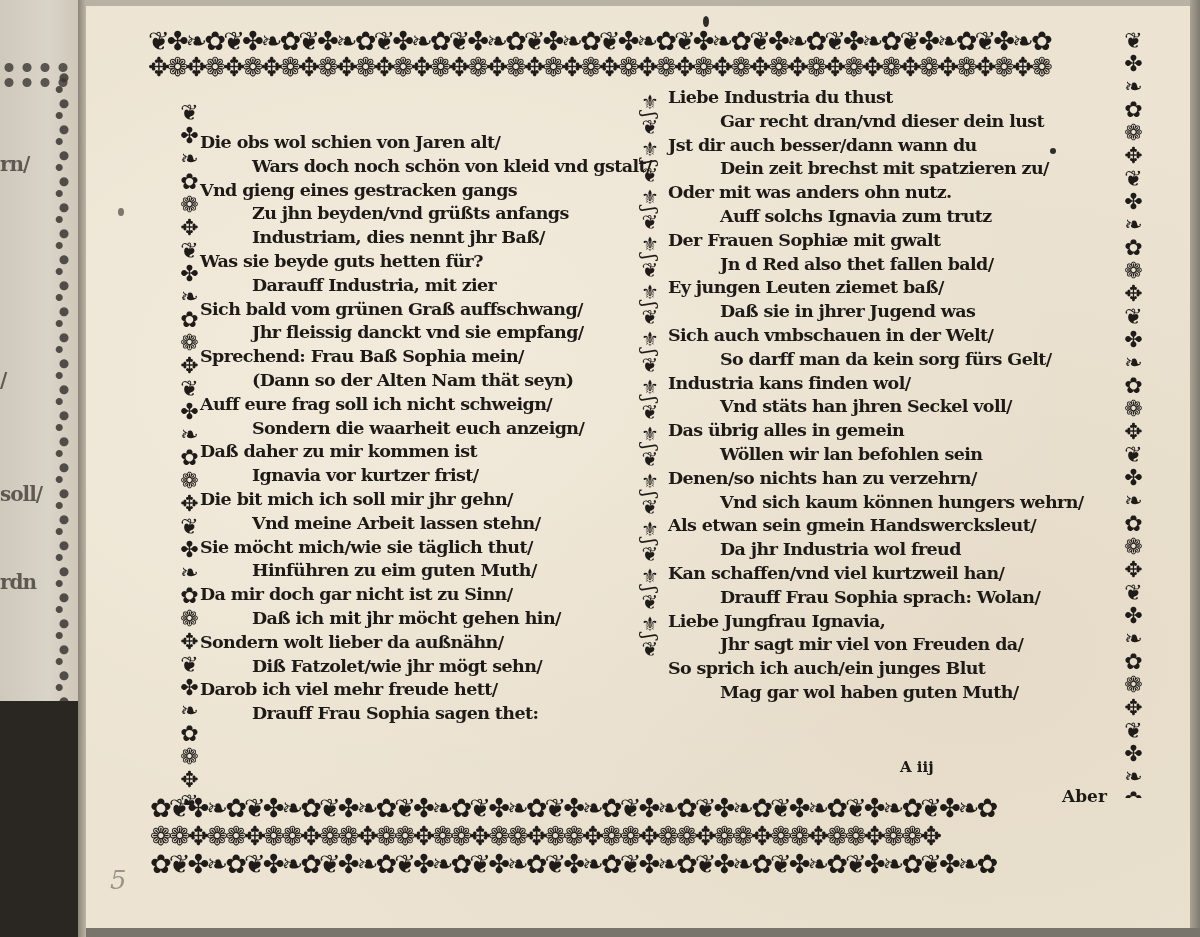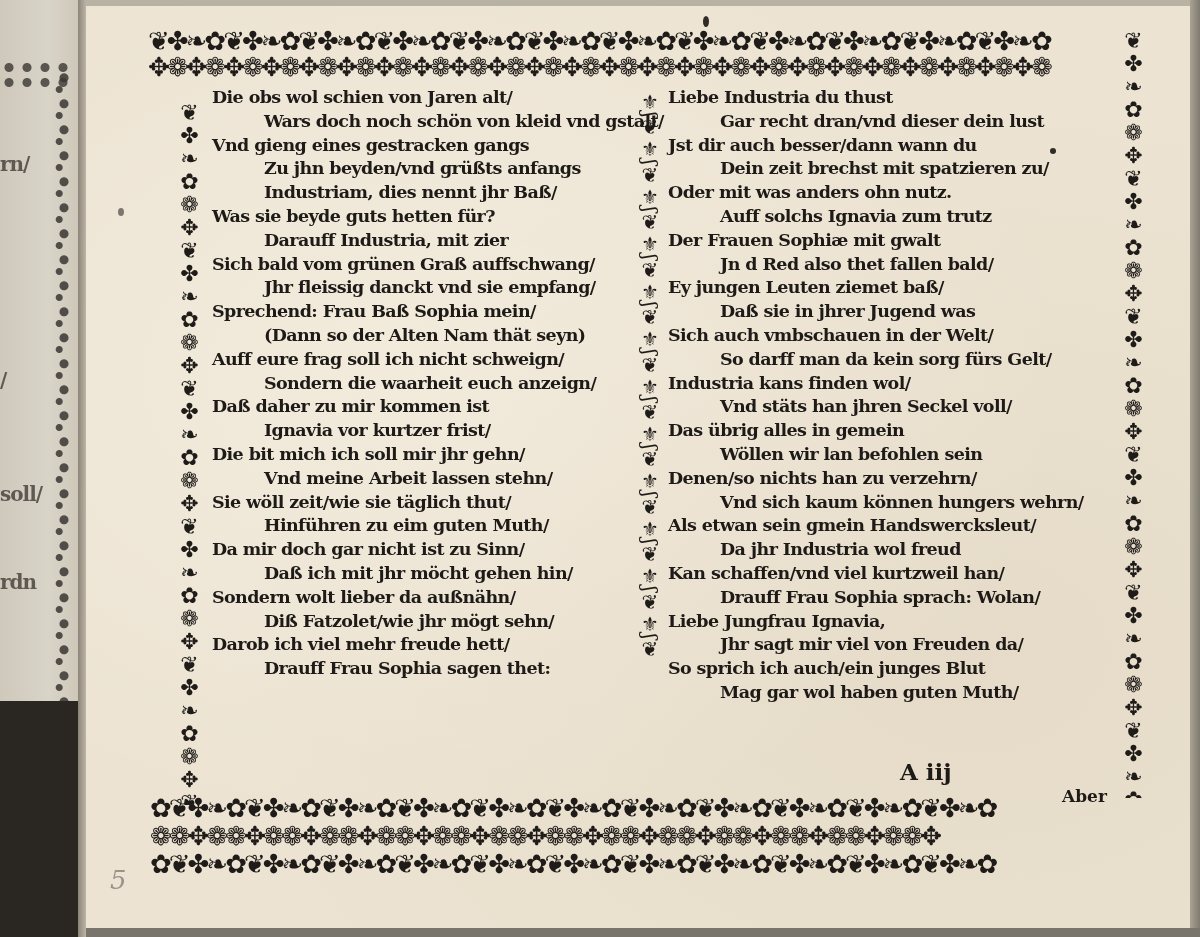--- a/index.html
+++ b/index.html
@@ -70,28 +70,28 @@
     .orn-mid { left: 630px; top: 90px; width: 30px; height: 680px; font-size: 20px; }
 
     .column {
       position: absolute; top: 86px;
       font-family: "DejaVu Serif", serif;
       font-weight: bold;
       color: #1d1a17;
       font-size: 17.5px;
       letter-spacing: -0.6px;
     }
-    .col-left { left: 212px; width: 420px; }
+    .col-left { left: 200px; width: 420px; margin-top: 45px; }
     .col-right { left: 668px; width: 430px; }
     .line { height: 23.8px; line-height: 23.8px; white-space: nowrap; }
     .line.indent { padding-left: 52px; }
     .col-left .line.indent { padding-left: 52px; }
 
     .signature {
-      position: absolute; left: 900px; top: 758px; font-size: 23px; font-weight: bold; color:#1d1a17;
+      position: absolute; left: 900px; top: 758px; font-size: 15px; font-weight: bold; color:#1d1a17;
       font-family: "DejaVu Serif", serif;
     }
     .catchword {
       position: absolute; left: 1062px; top: 758px; font-size: 17px; font-weight: bold; color:#1d1a17;
       font-family: "DejaVu Serif", serif;
       margin-top: 28px;
     }
     .pencil-mark {
       position: absolute; left: 110px; top: 865px; font-size: 26px; color:#9a948b;
       font-family: "DejaVu Serif", serif; font-style: italic;
@@ -149,21 +149,21 @@
     <div class="line">Sich bald vom grünen Graß auffschwang/</div>
     <div class="line indent">Jhr fleissig danckt vnd sie empfang/</div>
     <div class="line">Sprechend: Frau Baß Sophia mein/</div>
     <div class="line indent">(Dann so der Alten Nam thät seyn)</div>
     <div class="line">Auff eure frag soll ich nicht schweign/</div>
     <div class="line indent">Sondern die waarheit euch anzeign/</div>
     <div class="line">Daß daher zu mir kommen ist</div>
     <div class="line indent">Ignavia vor kurtzer frist/</div>
     <div class="line">Die bit mich ich soll mir jhr gehn/</div>
     <div class="line indent">Vnd meine Arbeit lassen stehn/</div>
-    <div class="line">Sie wöll zeit/wie sie täglich thut/</div>
+    <div class="line">Sie möcht mich/wie sie täglich thut/</div>
     <div class="line indent">Hinführen zu eim guten Muth/</div>
     <div class="line">Da mir doch gar nicht ist zu Sinn/</div>
     <div class="line indent">Daß ich mit jhr möcht gehen hin/</div>
     <div class="line">Sondern wolt lieber da außnähn/</div>
     <div class="line indent">Diß Fatzolet/wie jhr mögt sehn/</div>
     <div class="line">Darob ich viel mehr freude hett/</div>
     <div class="line indent">Drauff Frau Sophia sagen thet:</div>
   </div>
 <div class="column col-right" id="col-right">
     <div class="line">Liebe Industria du thust</div>

